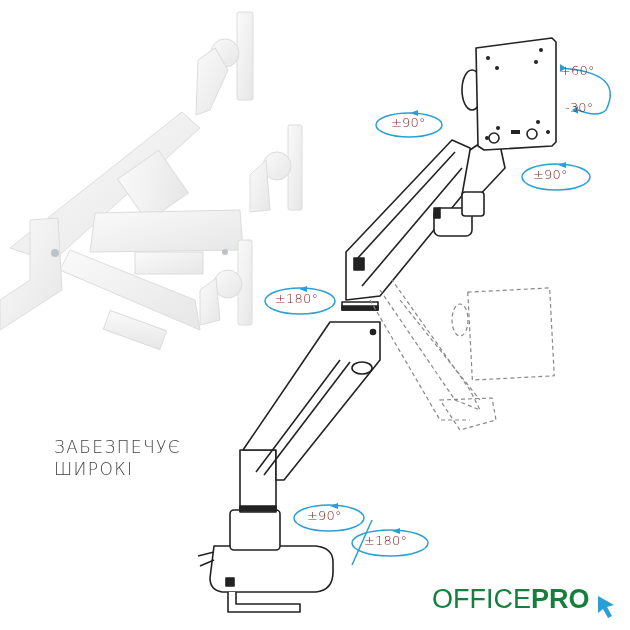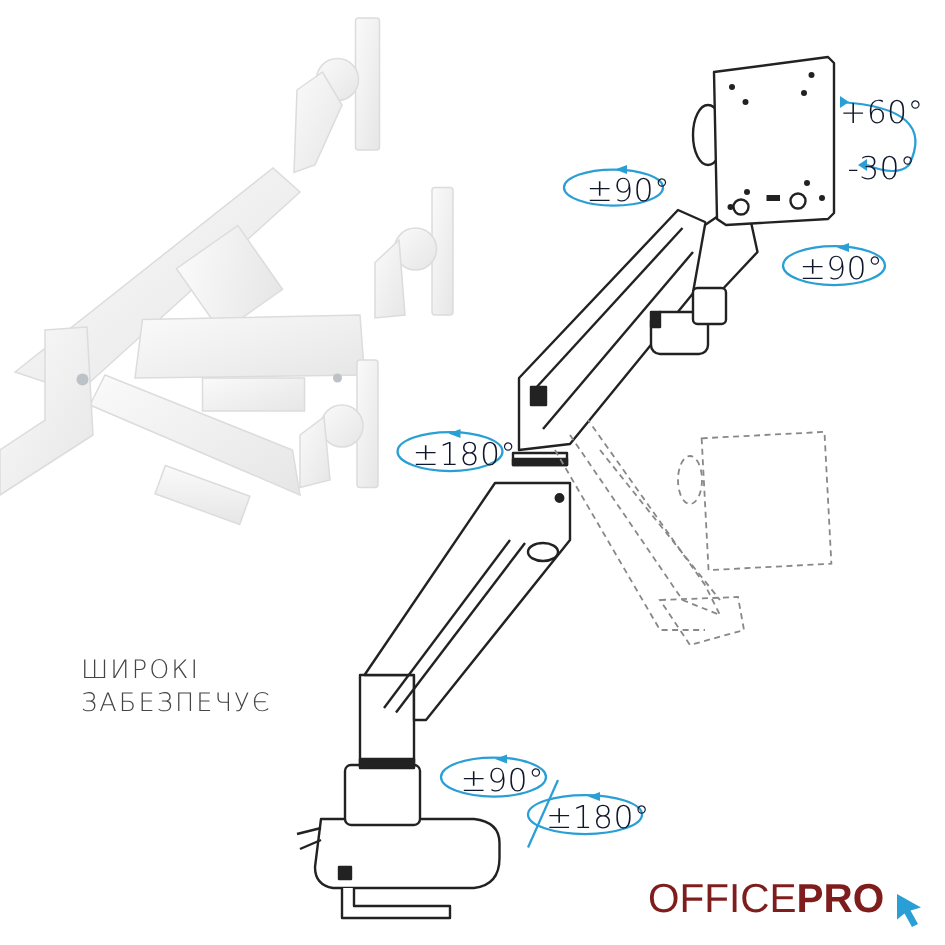--- a/index.html
+++ b/index.html
@@ -1,21 +1,21 @@
 <!DOCTYPE html>
 <html><head>
 <meta charset="utf-8">
 <style>
   html, body { margin:0; padding:0; background:#ffffff; }
   body { width:630px; height:630px; position:relative; overflow:hidden; font-family:"DejaVu Sans", sans-serif; }
   svg { position:absolute; left:0; top:0; }
-  .rot-label { position:absolute; font-family:"DejaVu Sans", sans-serif; font-weight:300; color:#0f172a; font-size:21px; letter-spacing:0.2px; white-space:nowrap; }
+  .rot-label { position:absolute; font-family:"DejaVu Sans", sans-serif; font-weight:300; color:#7f1d1d; font-size:13px; letter-spacing:0.2px; white-space:nowrap; }
   .tagline { position:absolute; left:54px; top:436px; font-family:"DejaVu Sans", sans-serif; font-size:17px; line-height:22px; color:#444; letter-spacing:1.4px; font-weight:300; }
   .tagline div { display:block; }
-  .logo { position:absolute; left:432px; top:584px; font-size:27px; letter-spacing:0px; color:#7f1d1d; font-family:"Liberation Sans", sans-serif; white-space:nowrap; }
+  .logo { position:absolute; left:432px; top:584px; font-size:27px; letter-spacing:0px; color:#15803d; font-family:"Liberation Sans", sans-serif; white-space:nowrap; }
   .logo .light { font-weight:400; }
   .logo .bold { font-weight:700; }
 </style>
 </head>
 <body>
 
 <svg width="630" height="630" viewBox="0 0 630 630">
   <defs>
     <linearGradient id="wg" x1="0" y1="0" x2="1" y2="1">
       <stop offset="0" stop-color="#fafafa"></stop>
@@ -138,22 +138,22 @@
 
 <span class="rot-label" style="left:560px;top:63px;">+60°</span>
 <span class="rot-label" style="left:565px;top:100px;">-30°</span>
 <span class="rot-label" style="left:391px;top:115px;">±90°</span>
 <span class="rot-label" style="left:533px;top:167px;">±90°</span>
 <span class="rot-label" style="left:275px;top:291px;">±180°</span>
 <span class="rot-label" style="left:307px;top:508px;">±90°</span>
 <span class="rot-label" style="left:364px;top:533px;">±180°</span>
 
 <div class="tagline">
+  <div>ЗАБЕЗПЕЧУЄ</div>
   <div>ШИРОКІ</div>
-  <div>ЗАБЕЗПЕЧУЄ</div>
 </div>
 
 <div class="logo">
   <span class="light">OFFICE</span><span class="bold">PRO</span>
 </div>
 <svg width="630" height="630" viewBox="0 0 630 630" style="pointer-events:none;">
   <polygon points="598,596 614,605 607,607 612,616 608,618 603,609 598,613" fill="#2a9fd6"></polygon>
 </svg>
 
 </body></html>

